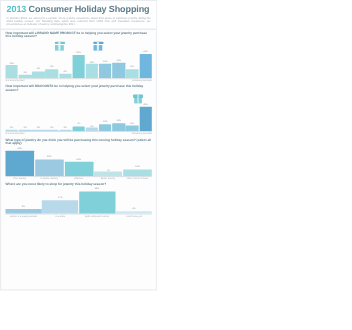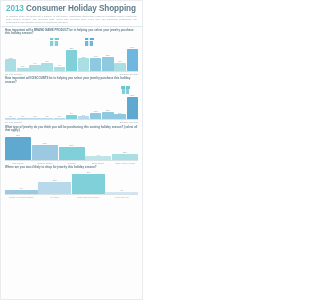--- a/index.html
+++ b/index.html
@@ -3,21 +3,21 @@
 <meta charset="utf-8">
 <style>
   html,body{margin:0;padding:0;}
   body{
     width:143px;height:300px;overflow:hidden;
     background:#ffffff;
     font-family:"Liberation Sans", sans-serif;
     color:#6f7b82;
   }
   .page{
-    width:143px;height:300px;position:relative;
+    width:143px;height:264px;position:relative;
     box-sizing:border-box;
     background:#fdfdfd;
     border:1px solid #e8ecee;
   }
 
   
   .header{
     padding:3px 5px 2px 5px;
     border-bottom:1px solid #dfe6e9;
     background:#ffffff;

